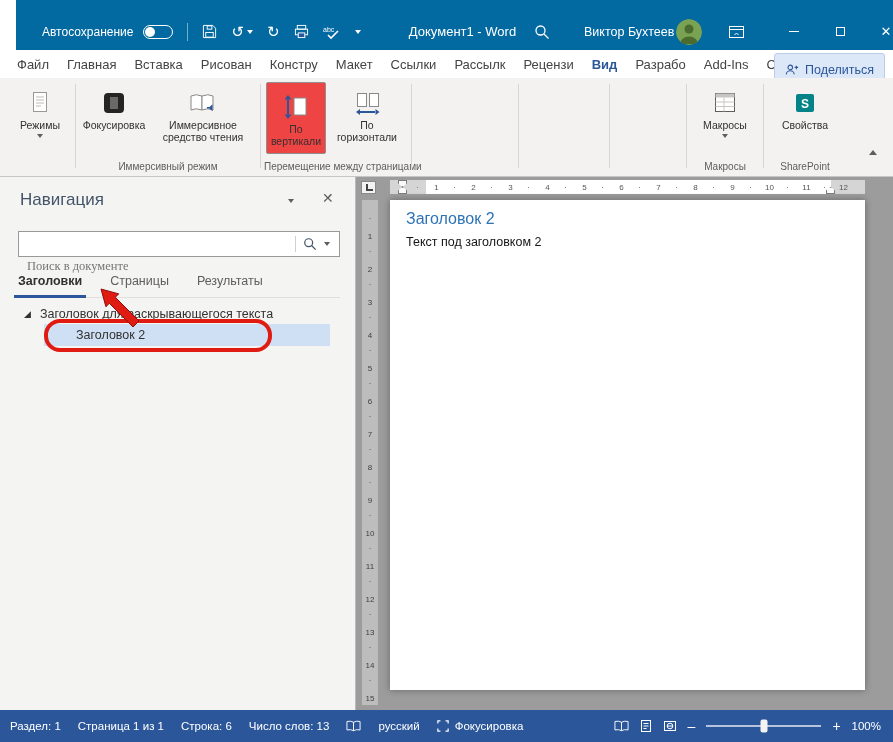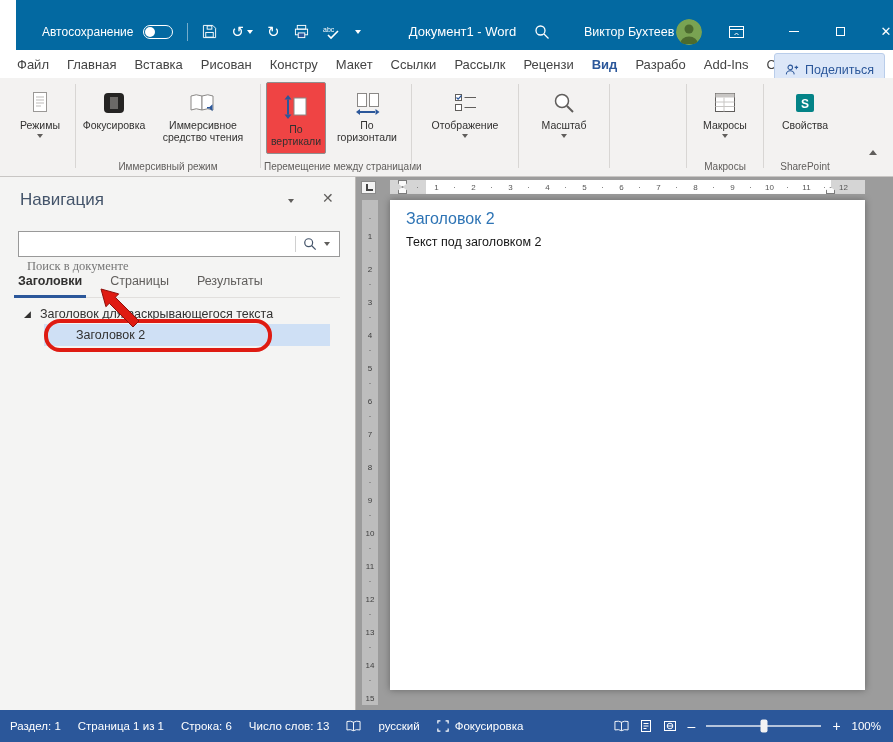--- a/index.html
+++ b/index.html
@@ -272,52 +272,25 @@
               </svg>
           </span>
           <span class="rlabel">По горизонтали</span>
         </div>
       </div>
       <div class="rgroup-label">Перемещение между страницами</div>
     </div>
     <div class="rsep"></div>
 
     <div class="rgroup" style="width:100px">
-      <div class="rbtns">
-        <div class="rbtn" style="width:88px">
-          <span class="ric">
-            <svg width="27" height="26" viewBox="0 0 27 26">
-                <rect x="3.5" y="4.5" width="6" height="6" fill="#fff" stroke="#605e5c"></rect>
-                <path d="M4.5 7.5 l1.6 1.6 L9.5 5.5" stroke="#2b579a" fill="none" stroke-width="1.2"></path>
-                <line x1="12.5" y1="7.5" x2="24" y2="7.5" stroke="#605e5c"></line>
-                <rect x="3.5" y="14.5" width="6" height="6" fill="#fff" stroke="#605e5c"></rect>
-                <line x1="12.5" y1="17.5" x2="24" y2="17.5" stroke="#605e5c"></line>
-              </svg>
-          </span>
-          <span class="rlabel">Отображение</span>
-          <span class="chev"></span>
-        </div>
-      </div>
       <div class="rgroup-label"></div>
     </div>
     <div class="rsep"></div>
 
     <div class="rgroup" style="width:84px">
-      <div class="rbtns">
-        <div class="rbtn" style="width:66px">
-          <span class="ric">
-            <svg width="26" height="26" viewBox="0 0 26 26">
-                <circle cx="11" cy="11" r="6.5" fill="#fff" stroke="#605e5c" stroke-width="1.5"></circle>
-                <line x1="16" y1="16" x2="22" y2="22" stroke="#605e5c" stroke-width="2"></line>
-              </svg>
-          </span>
-          <span class="rlabel">Масштаб</span>
-          <span class="chev"></span>
-        </div>
-      </div>
       <div class="rgroup-label"></div>
     </div>
     <div class="rsep"></div>
 
     <div class="rgroup" style="width:70px">
       <div class="rgroup-label"></div>
     </div>
     <div class="rsep"></div>
 
     <div class="rgroup" style="width:70px">

